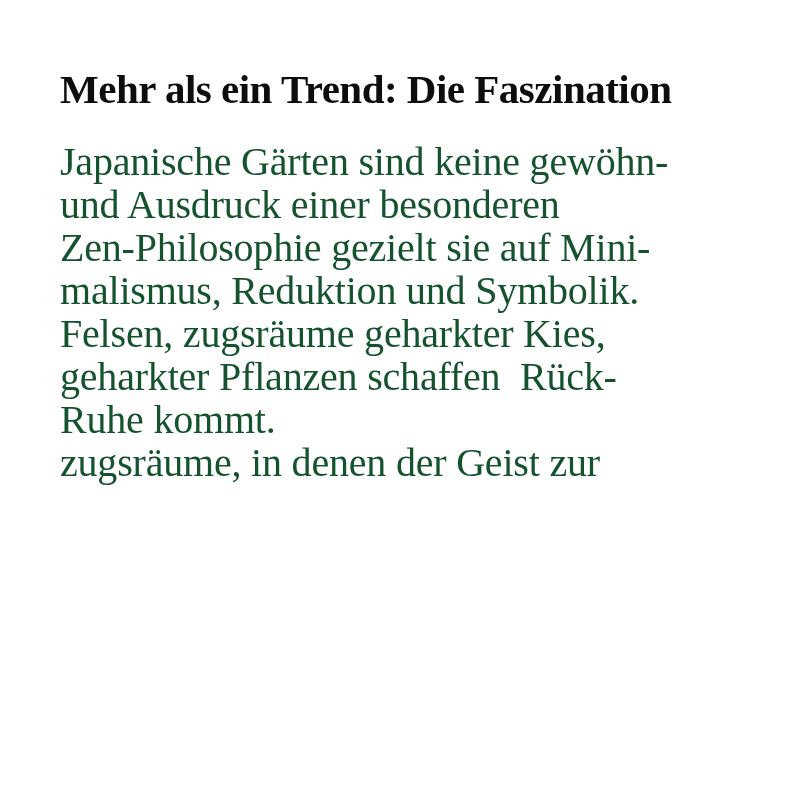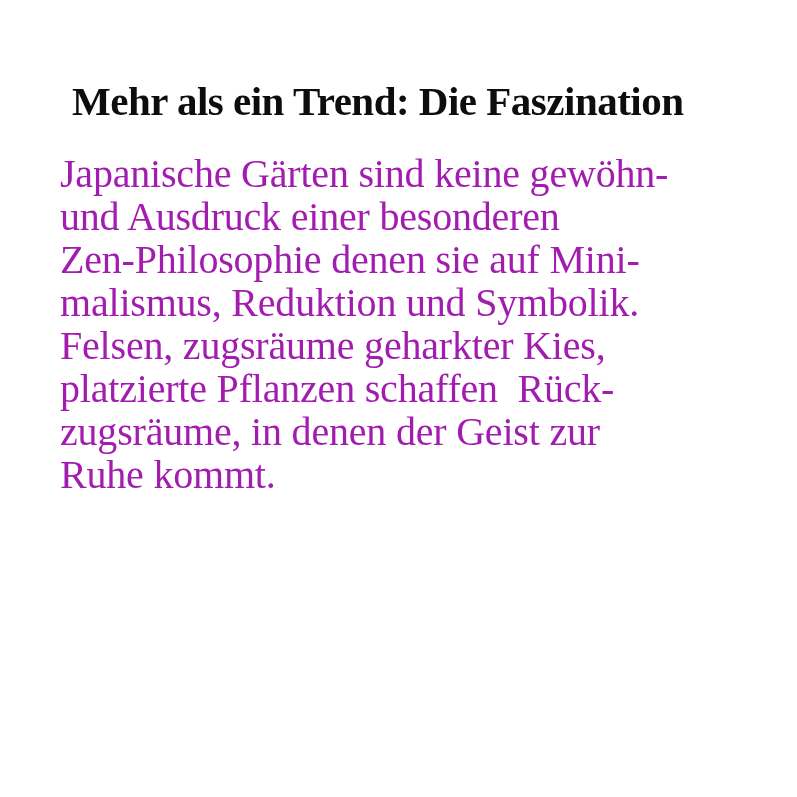--- a/index.html
+++ b/index.html
@@ -15,50 +15,50 @@
   .page {
     box-sizing: border-box;
     width: 797px;
     height: 797px;
     padding: 69px 40px 0 60px;
     background: #ffffff;
     color: #101010;
     font-family: "Liberation Serif", serif;
   }
   .article-title {
-    margin: 12px;
+    margin: 0;
     font-size: 41px;
     line-height: 41px;
     font-weight: 700;
     letter-spacing: -0.5px;
     color: #0d0d0d;
   }
   .article-paragraph {
     margin: 30px 0 0 0;
     font-size: 40px;
     line-height: 43px;
     font-weight: 400;
     letter-spacing: -0.2px;
-    color: #a21caf;
+    color: #14532d;
   }
   .line {
     display: block;
     white-space: pre; 
   }
 </style>
 </head>
 <body>
 
 <main class="page">
   <h1 class="article-title">
       <span class="line">Mehr als ein Trend: Die Faszination</span>
     </h1>
   <p class="article-paragraph">
       <span class="line">Japanische Gärten sind keine gewöhn-</span>
       <span class="line">und Ausdruck einer besonderen</span>
-      <span class="line">Zen-Philosophie denen sie auf Mini-</span>
+      <span class="line">Zen-Philosophie gezielt sie auf Mini-</span>
       <span class="line">malismus, Reduktion und Symbolik.</span>
       <span class="line">Felsen, zugsräume geharkter Kies,</span>
-      <span class="line">platzierte Pflanzen schaffen  Rück-</span>
+      <span class="line">geharkter Pflanzen schaffen  Rück-</span>
+      <span class="line">Ruhe kommt.</span>
       <span class="line">zugsräume, in denen der Geist zur</span>
-      <span class="line">Ruhe kommt.</span>
     </p>
 </main>
 
 </body></html>

